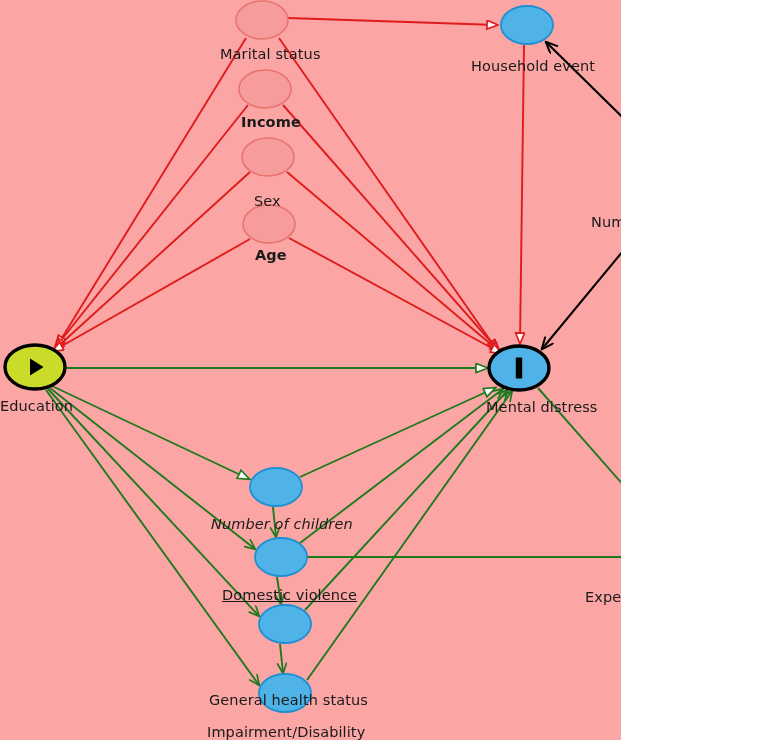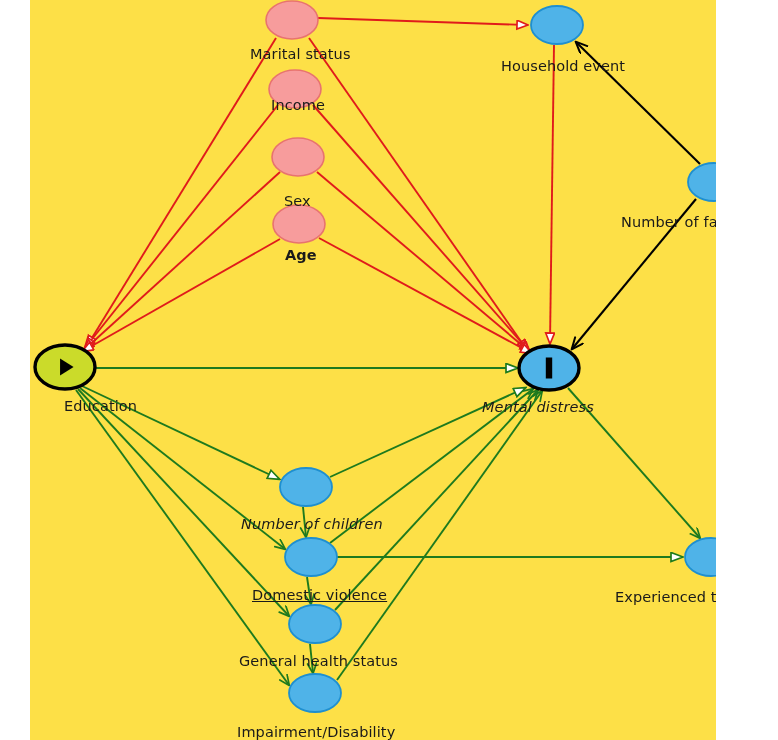--- a/index.html
+++ b/index.html
@@ -6,25 +6,24 @@
   html, body {
     margin: 0;
     padding: 0;
     background: #ffffff;
   }
   body {
     font-family: "DejaVu Sans", "Liberation Sans", sans-serif;
   }
   #dag-canvas {
     position: relative;
-    width: 686px;
+    width: 621px;
     height: 740px;
-    background: #fde047;
+    background: #fca5a5;
     overflow: hidden;
-    margin-left: 30px;
   }
   #dag-svg {
     position: absolute;
     left: 0;
     top: 0;
     width: 778px;
     height: 740px;
   }
   .node-label {
     position: absolute;
@@ -131,27 +130,27 @@
           <ellipse cx="285" cy="693" rx="26" ry="19" fill="#4FB3E8" stroke="#1E8FD0" stroke-width="1.8"></ellipse>
         </g>
         <g>
           <ellipse cx="681" cy="557" rx="26" ry="19" fill="#4FB3E8" stroke="#1E8FD0" stroke-width="1.8"></ellipse>
         </g>
       </g>
   </svg>
 
   <div id="labels-layer">
       <div class="node-label" style="left: 220px; top: 47px;">Marital status</div>
-      <div class="node-label" style="left: 241px; top: 98px;">Income</div>
+      <div class="node-label" style="left: 241px; top: 115px; font-weight: bold;">Income</div>
       <div class="node-label" style="left: 254px; top: 194px;">Sex</div>
       <div class="node-label" style="left: 255px; top: 248px; font-weight: bold;">Age</div>
       <div class="node-label" style="left: 471px; top: 59px;">Household event</div>
       <div class="node-label" style="left: 591px; top: 215px;">Number of family members</div>
-      <div class="node-label" style="left: 0px; top: 399px; padding-left: 34px;">Education</div>
-      <div class="node-label" style="left: 452px; top: 400px; font-style: italic;">Mental distress</div>
+      <div class="node-label" style="left: 0px; top: 399px;">Education</div>
+      <div class="node-label" style="left: 486px; top: 400px;">Mental distress</div>
       <div class="node-label" style="left: 211px; top: 517px; font-style: italic;">Number of children</div>
       <div class="node-label" style="left: 222px; top: 588px; text-decoration: underline;">Domestic violence</div>
-      <div class="node-label" style="left: 209px; top: 654px;">General health status</div>
+      <div class="node-label" style="left: 209px; top: 693px;">General health status</div>
       <div class="node-label" style="left: 207px; top: 725px;">Impairment/Disability</div>
       <div class="node-label" style="left: 585px; top: 590px;">Experienced traumatic event</div>
     </div>
 
 </div>
 
 </body></html>

